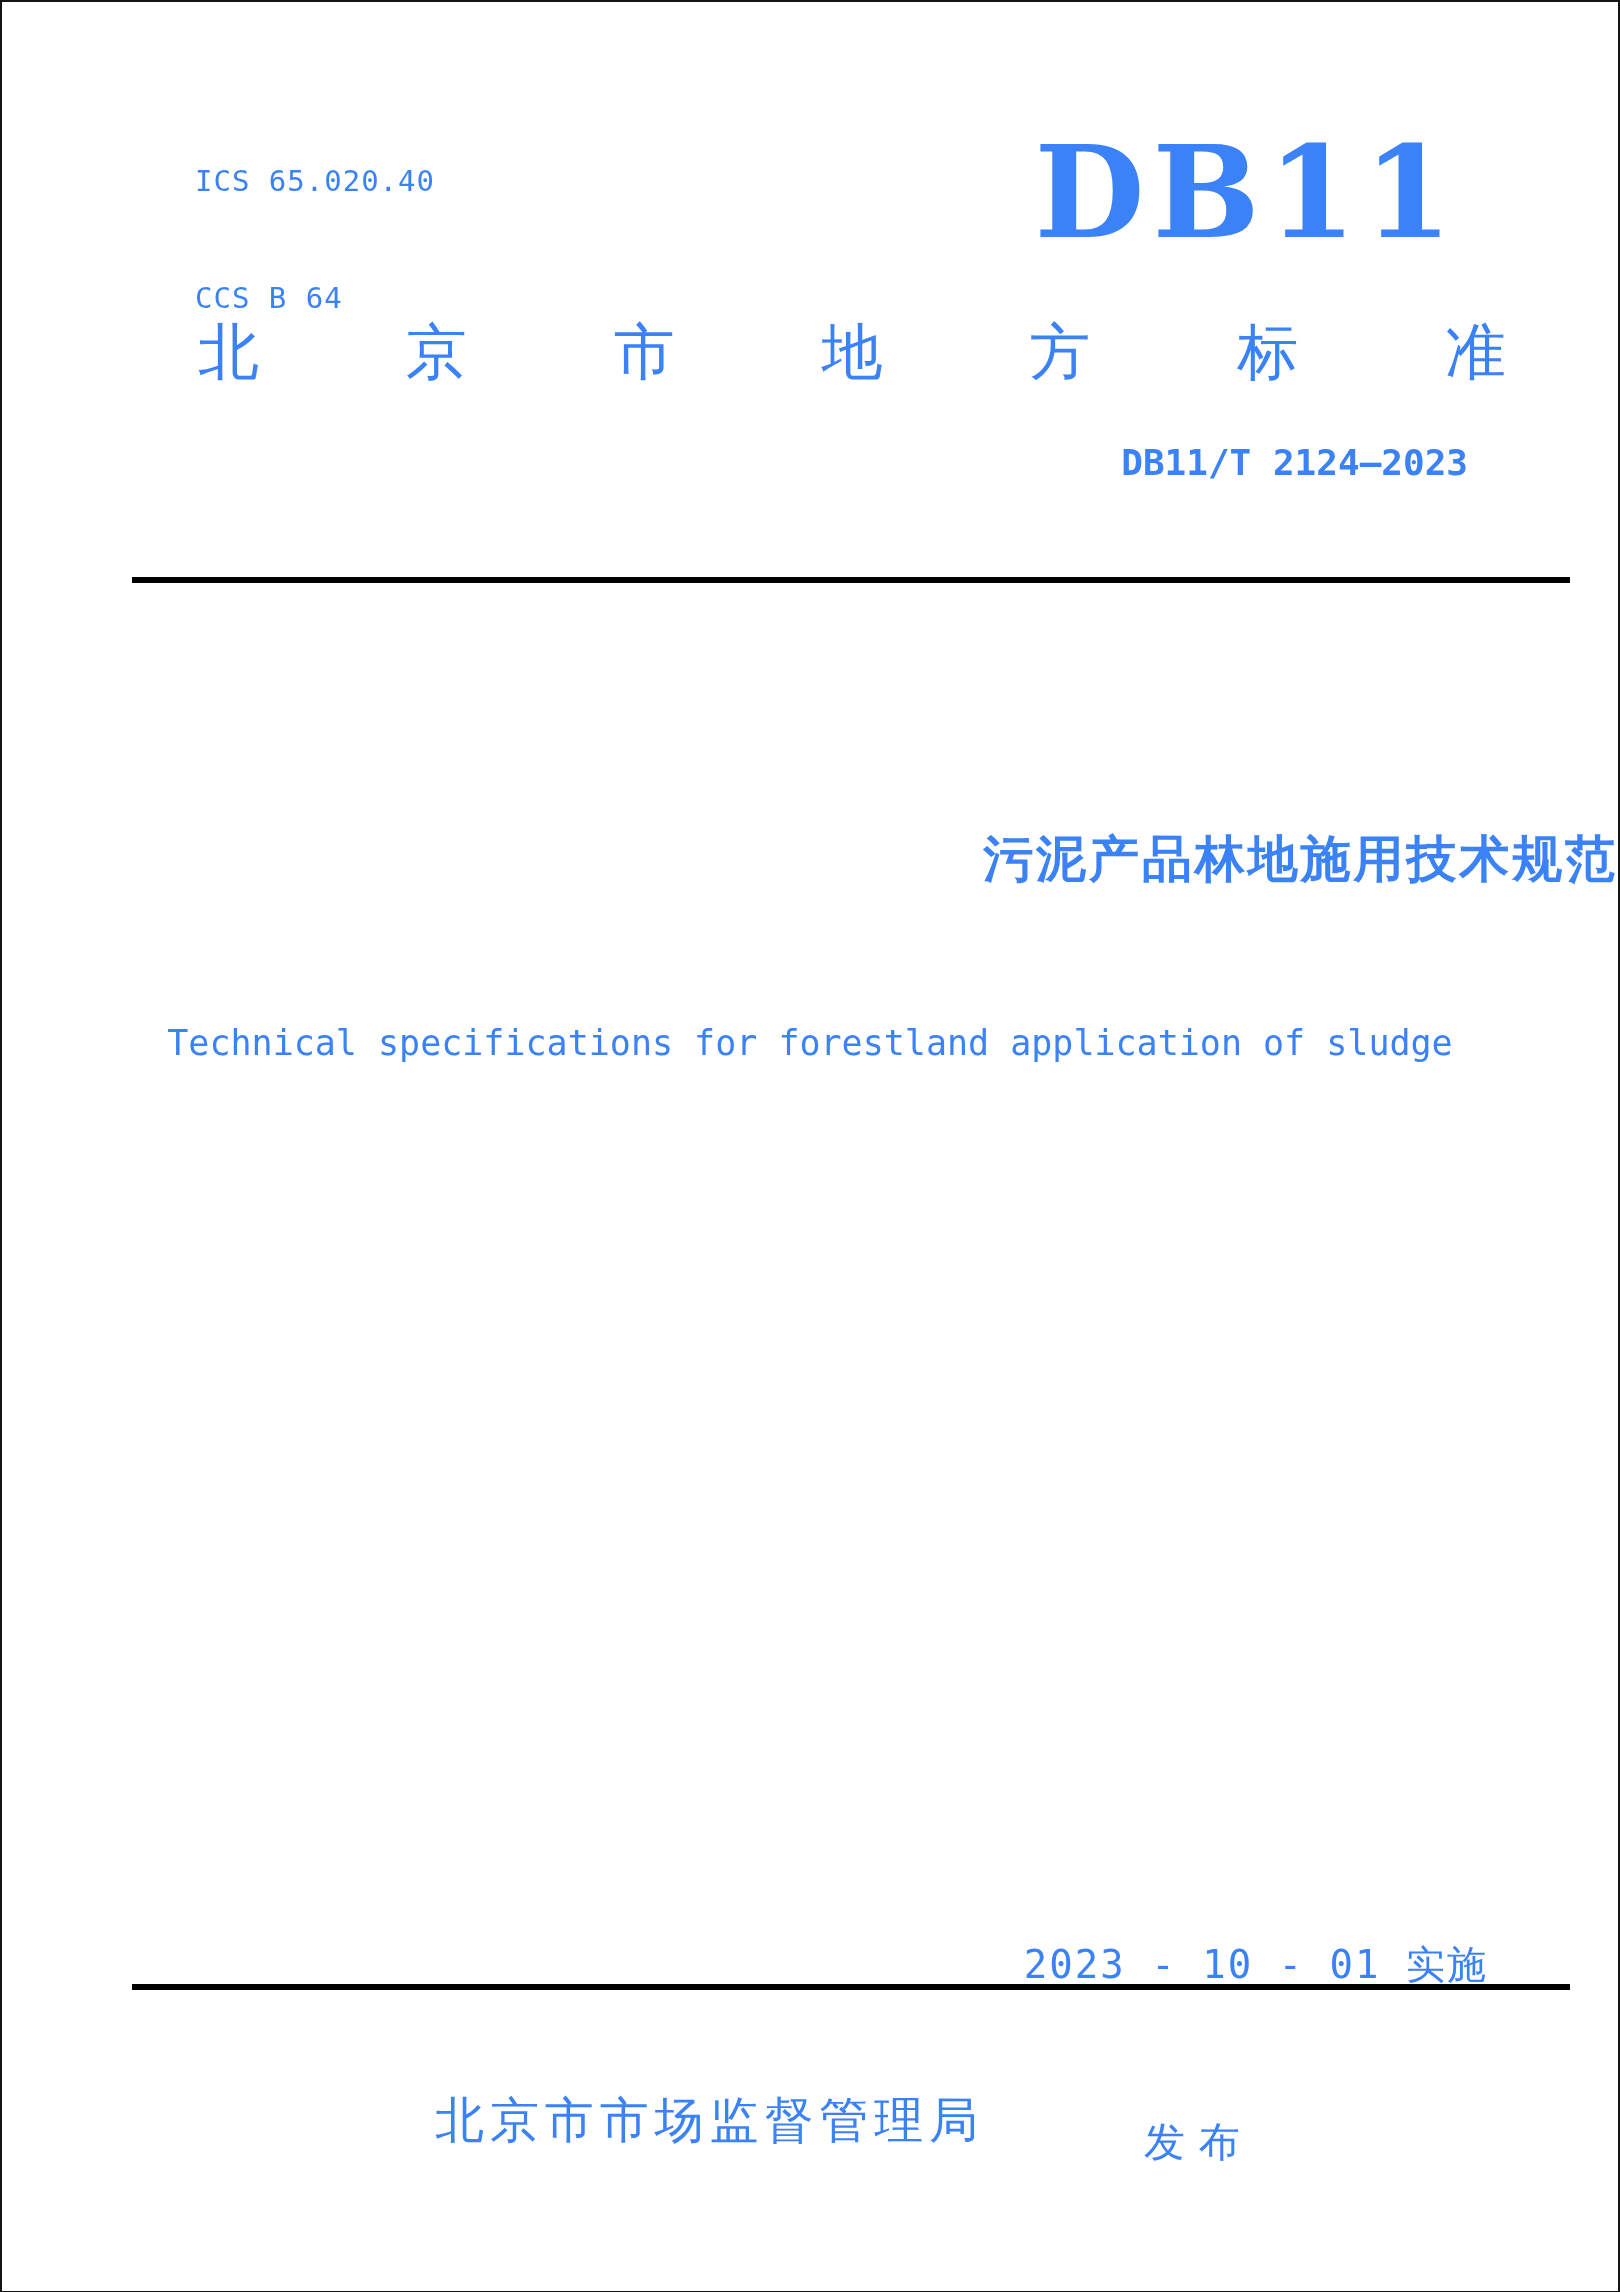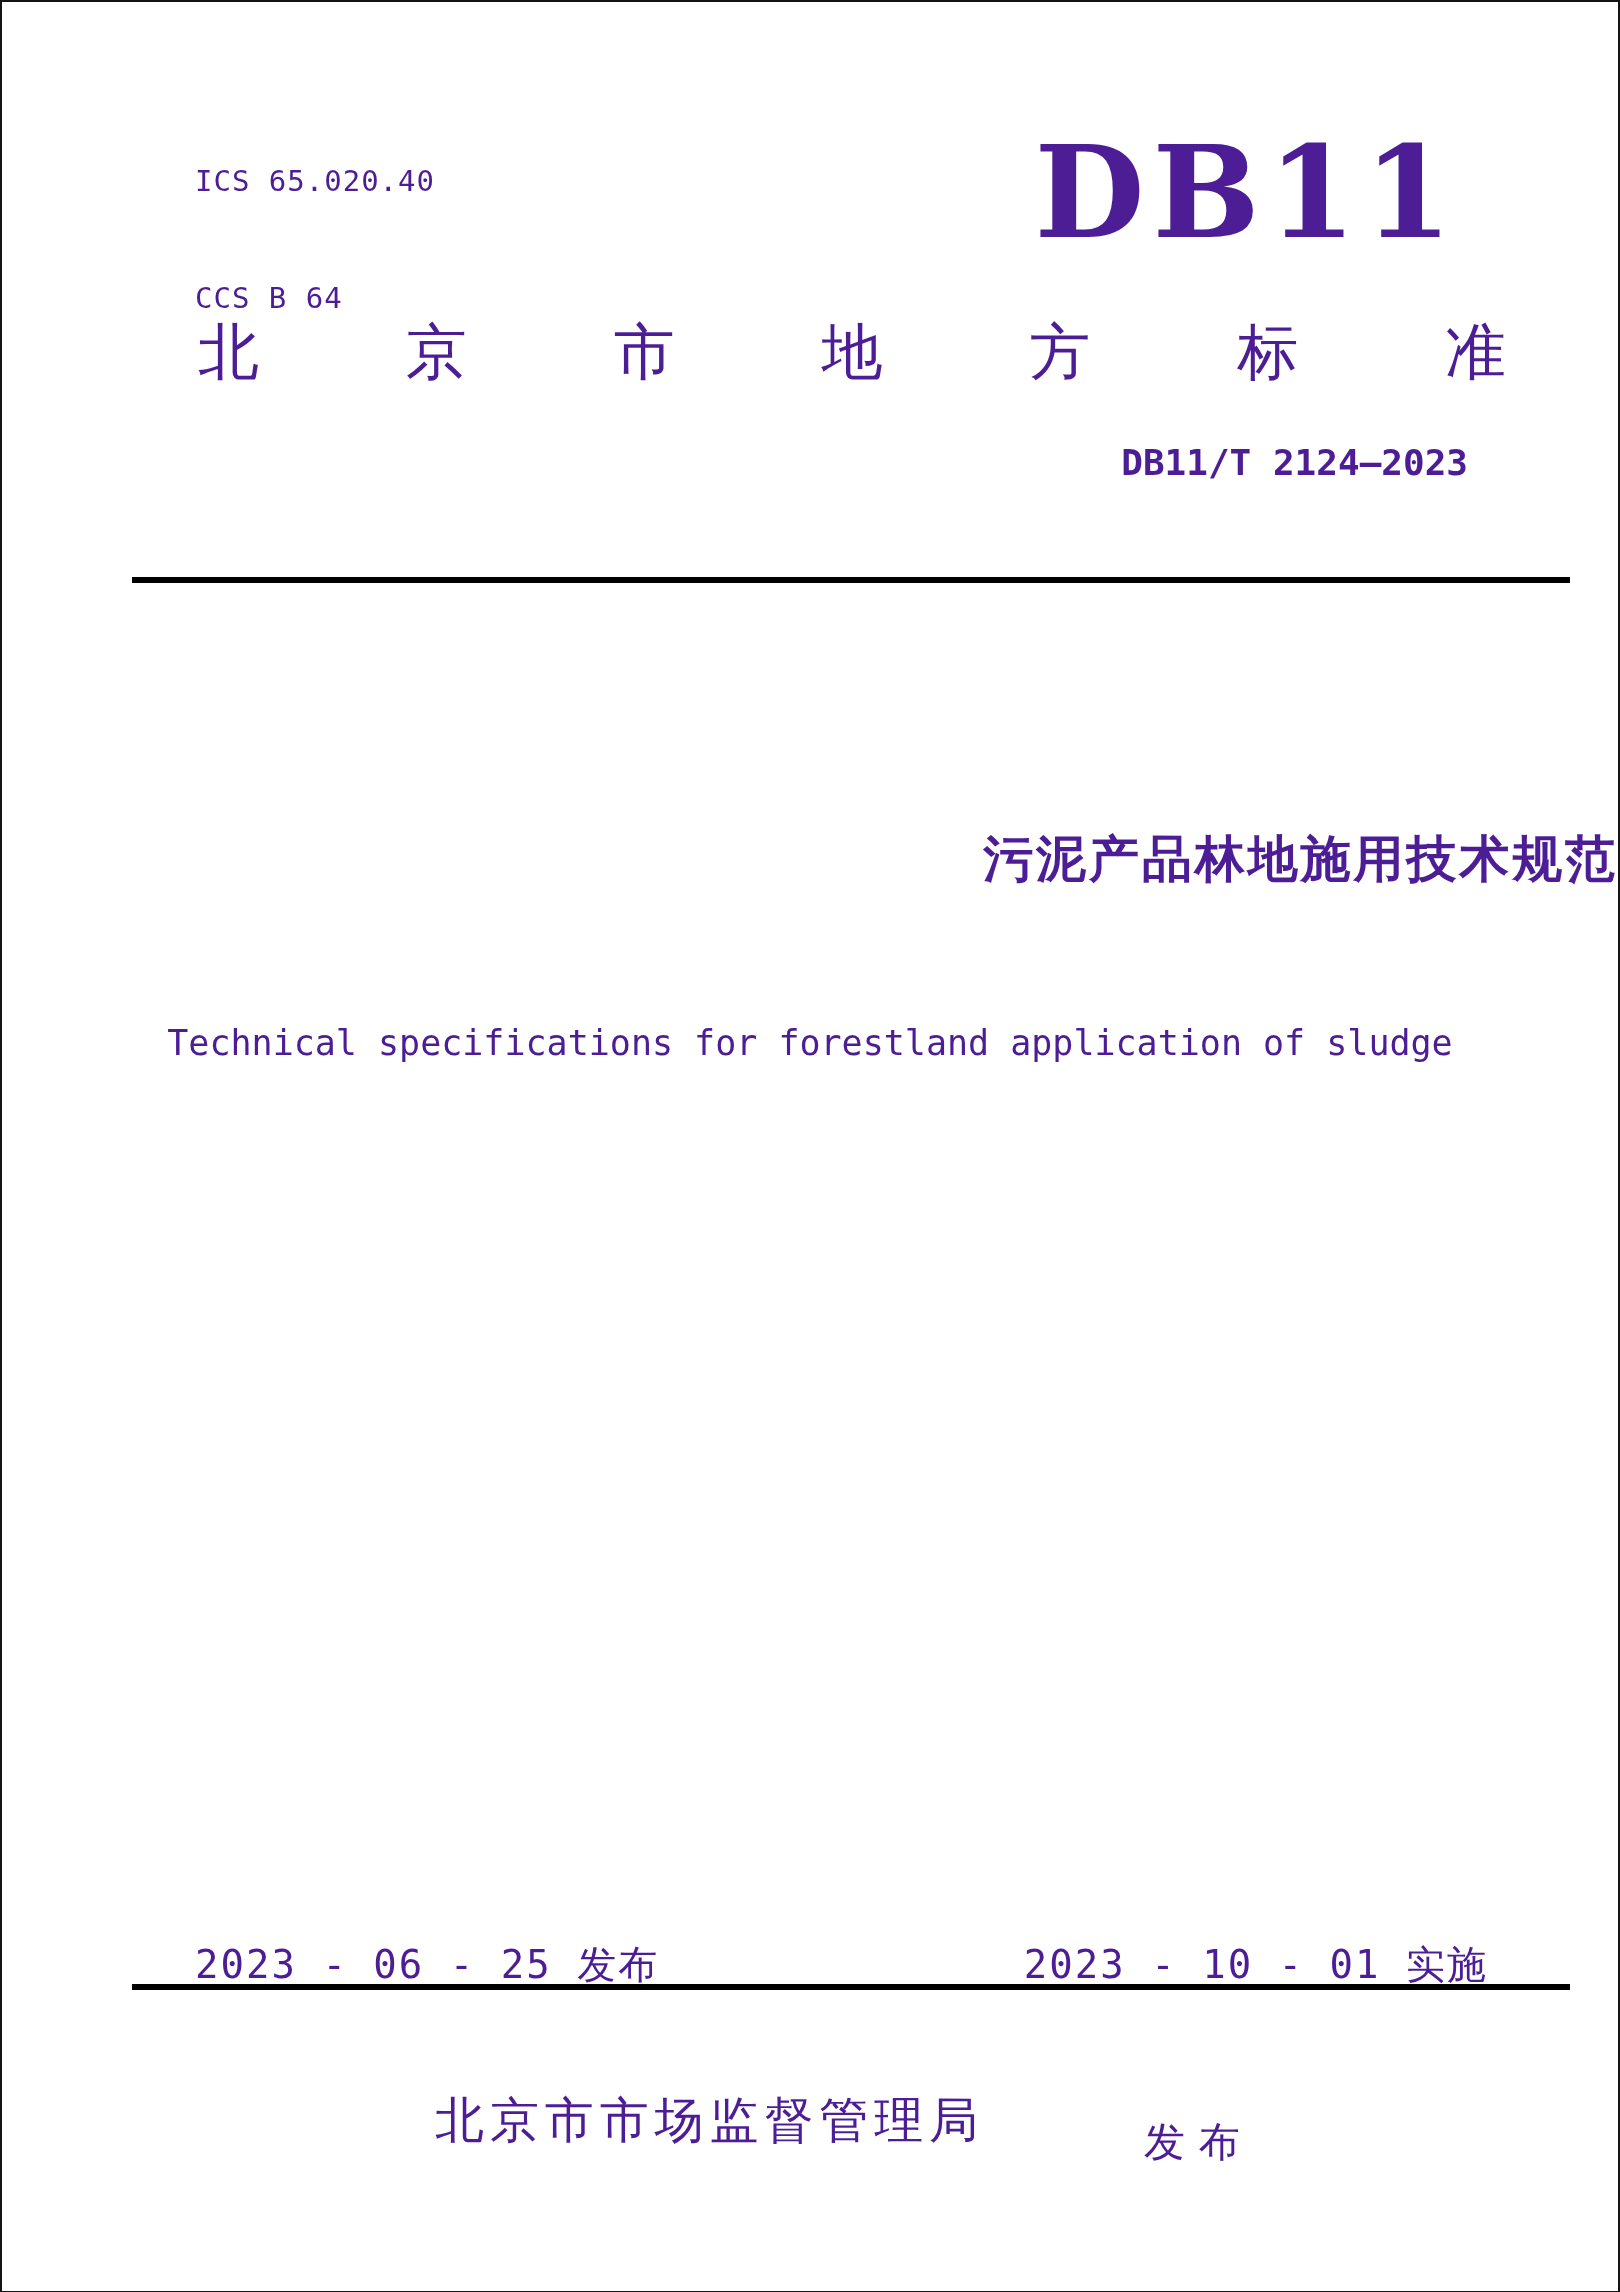--- a/index.html
+++ b/index.html
@@ -8,21 +8,21 @@
     background: #ffffff;
   }
   .page {
     position: relative;
     width: 1620px;
     height: 2293px;
     background: #ffffff;
     box-sizing: border-box;
     border: 2px solid #141414;
     font-family: "DejaVu Sans", "Liberation Sans", sans-serif;
-    color: #4c1d95;
+    color: #3b82f6;
     overflow: hidden;
   }
   .ics-block {
     position: absolute;
     left: 193px;
     top: 82px;
     font-family: "DejaVu Sans Mono", "Liberation Mono", monospace;
     font-size: 29px;
     line-height: 39px;
     letter-spacing: 1px;
@@ -147,21 +147,20 @@
   <div class="standard-number">DB11/T 2124—2023</div>
 
   <div class="rule rule-top"></div>
 
   <div class="doc-title-cn">污泥产品林地施用技术规范</div>
 
   <div class="doc-title-en">
     <div>Technical specifications for forestland application of sludge</div>
   </div>
 
-  <div class="date-line date-issue">2023 - 06 - 25 发布</div>
   <div class="date-line date-impl">2023 - 10 - 01 实施</div>
 
   <div class="rule rule-bottom"></div>
 
   <div class="footer-issuer">北京市市场监督管理局</div>
   <div class="footer-publish">发布</div>
 
 </div>
 
 

